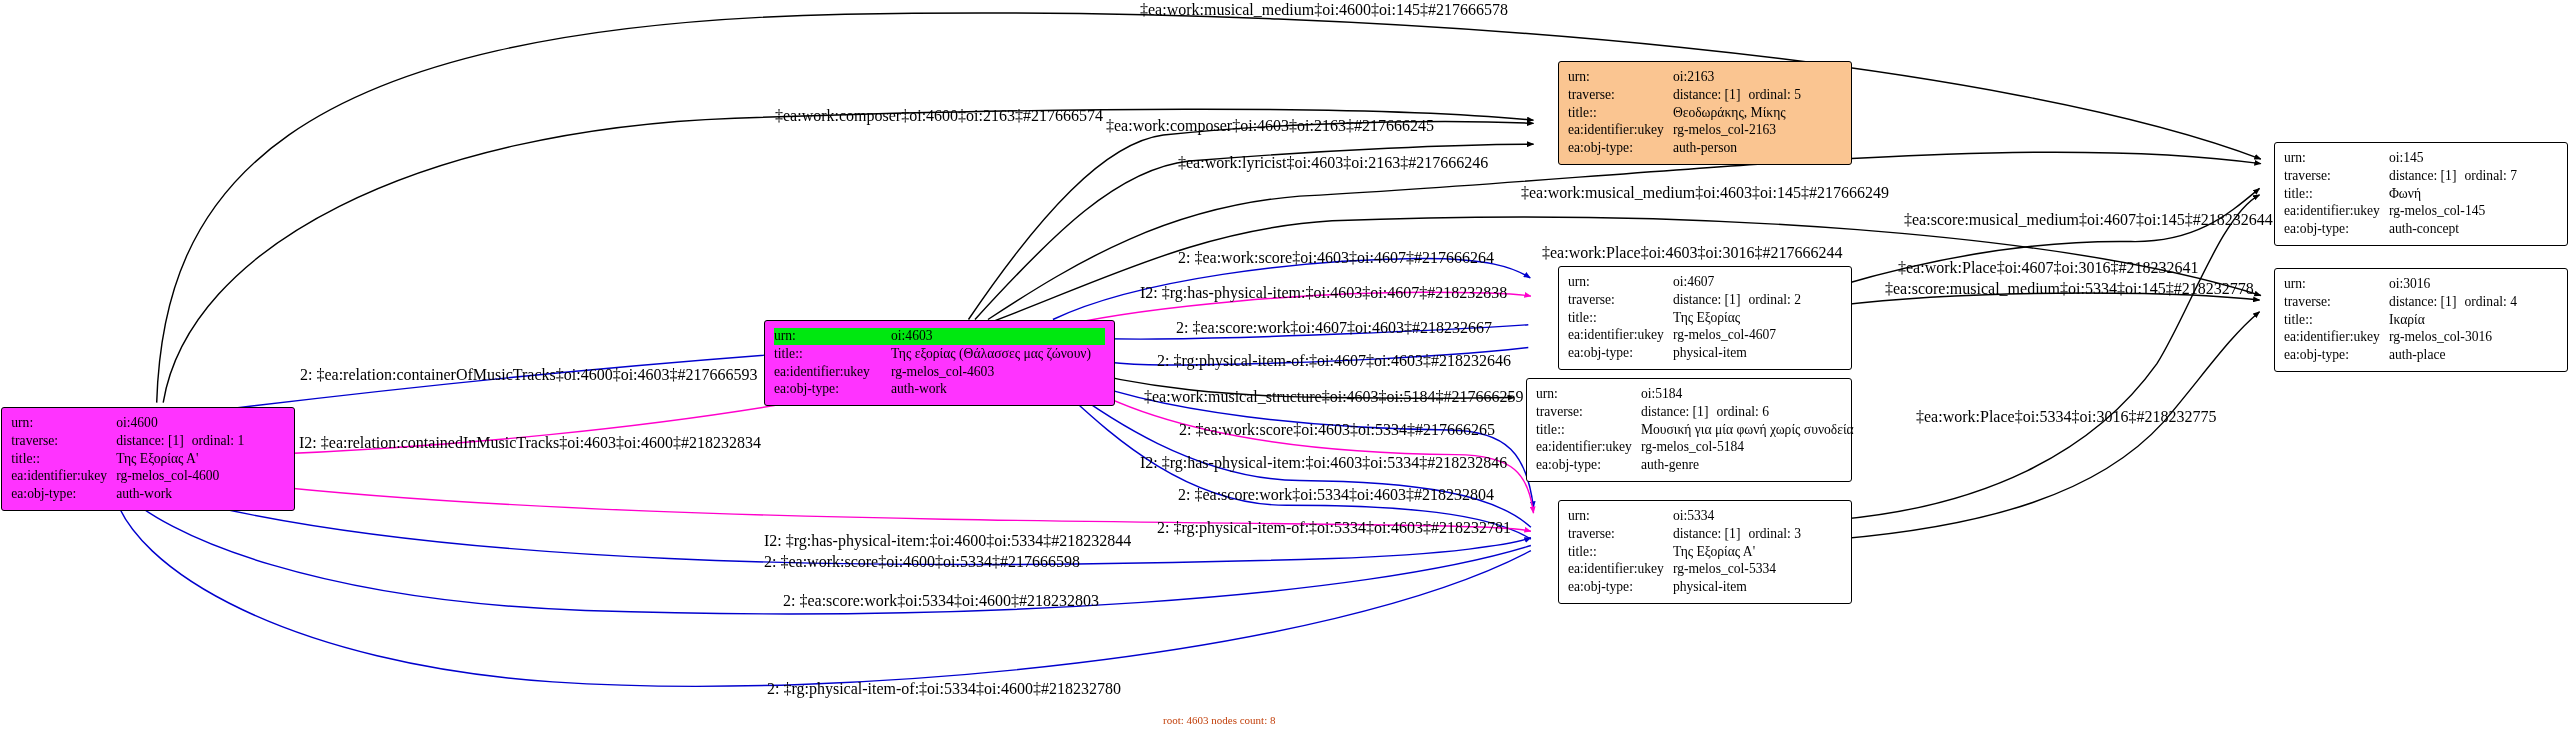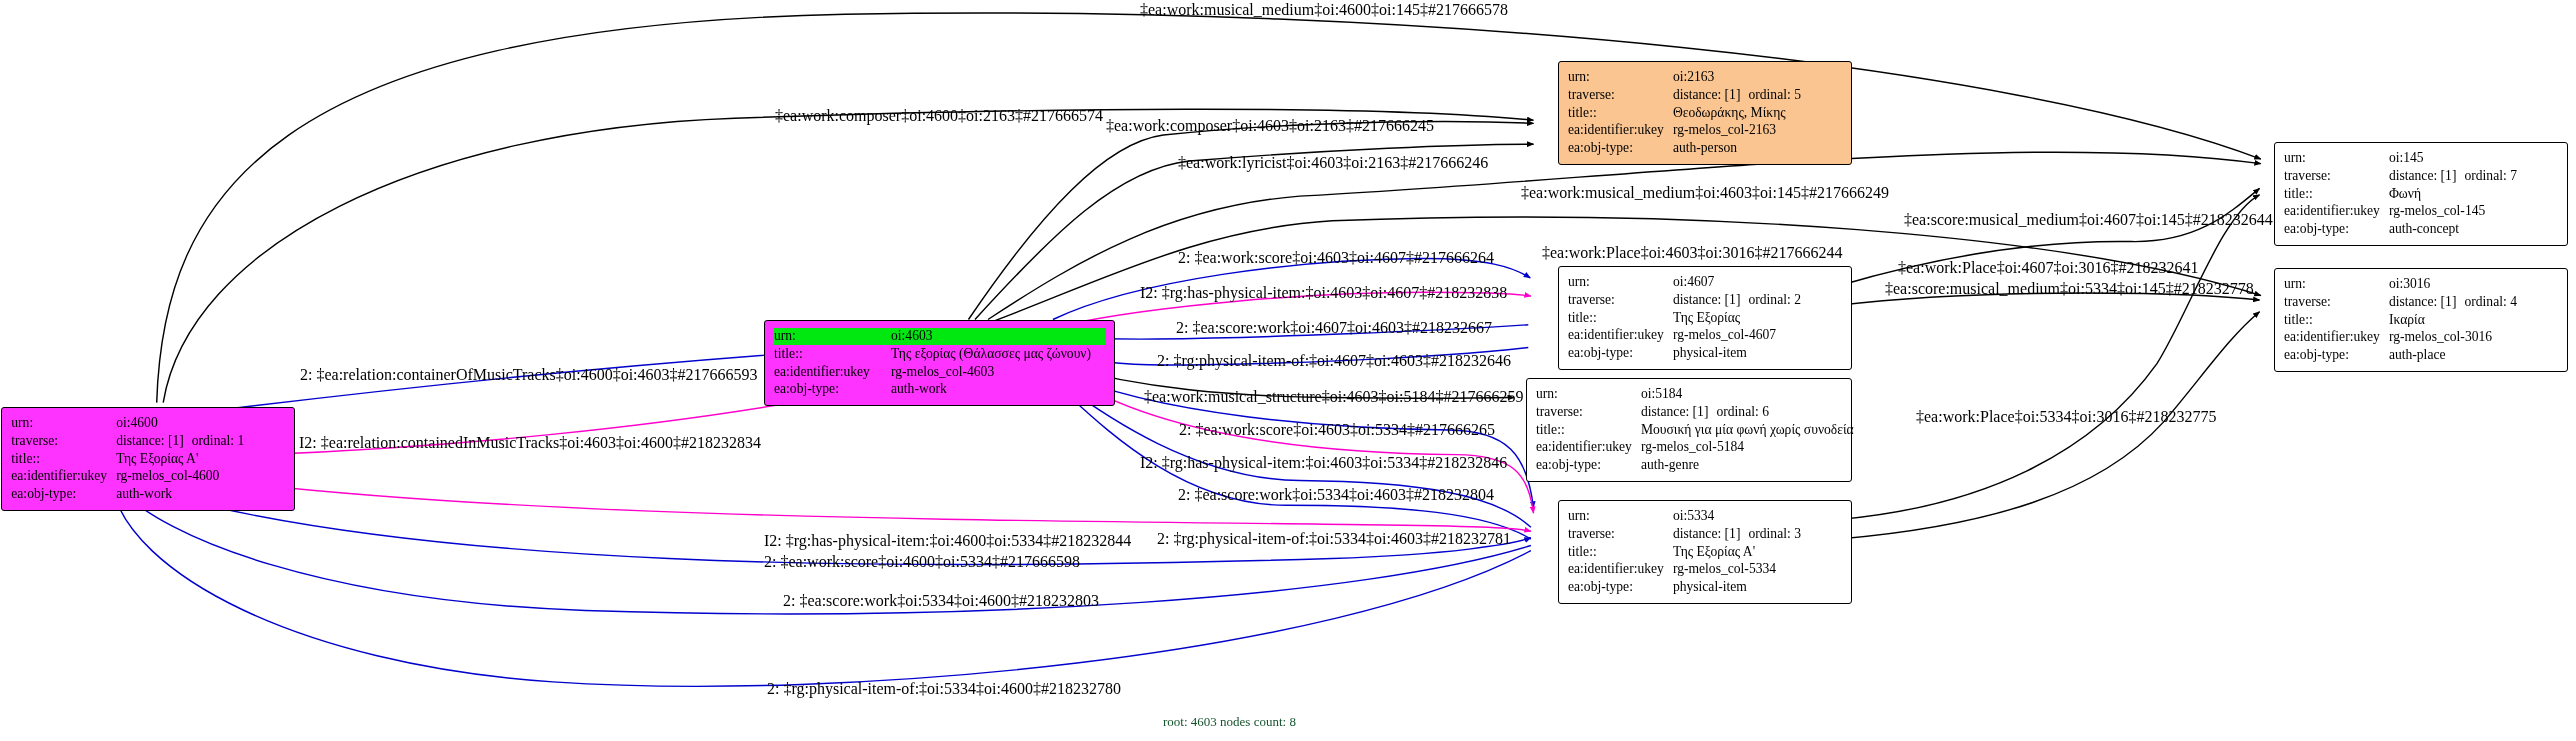--- a/index.html
+++ b/index.html
@@ -15,21 +15,21 @@
   .node td.v{}
   .node .ord{margin-left:8px;}
   .magenta{background:#ff33ff;}
   .orange{background:#fac591;}
   .plain{background:#ffffff;}
   .hl-urn td{background:#00e810;}
   .hl-urn td.k{padding-right:0;}
 
   .edge-label{position:absolute;font-size:16px;color:#000;white-space:nowrap;
               line-height:1;letter-spacing:0px;}
-  .footer{position:absolute;font-size:13px;color:#14532d;white-space:nowrap;}
+  .footer{position:absolute;font-size:11px;color:#c2410c;white-space:nowrap;}
 </style>
 </head>
 <body>
 
 <div id="canvas">
 
   <svg class="edges" viewBox="0 0 3964 1141">
     <defs>
       <marker id="ahB" markerWidth="11" markerHeight="9" refX="10" refY="4.5" orient="auto" markerUnits="userSpaceOnUse">
         <path d="M0,0 L11,4.5 L0,9 z" fill="#000"></path>
@@ -320,21 +320,21 @@
   <div class="edge-label" style="left:1176px;top:320px;">2: ‡ea:score:work‡oi:4607‡oi:4603‡#218232667</div>
   <div class="edge-label" style="left:1157px;top:353px;">2: ‡rg:physical-item-of:‡oi:4607‡oi:4603‡#218232646</div>
   <div class="edge-label" style="left:1144px;top:389px;">‡ea:work:musical_structure‡oi:4603‡oi:5184‡#217666259</div>
   <div class="edge-label" style="left:1898px;top:260px;">‡ea:work:Place‡oi:4607‡oi:3016‡#218232641</div>
   <div class="edge-label" style="left:1885px;top:281px;">‡ea:score:musical_medium‡oi:5334‡oi:145‡#218232778</div>
   <div class="edge-label" style="left:300px;top:367px;">2: ‡ea:relation:containerOfMusicTracks‡oi:4600‡oi:4603‡#217666593</div>
   <div class="edge-label" style="left:299px;top:435px;">I2: ‡ea:relation:containedInMusicTracks‡oi:4603‡oi:4600‡#218232834</div>
   <div class="edge-label" style="left:1179px;top:422px;">2: ‡ea:work:score‡oi:4603‡oi:5334‡#217666265</div>
   <div class="edge-label" style="left:1140px;top:455px;">I2: ‡rg:has-physical-item:‡oi:4603‡oi:5334‡#218232846</div>
   <div class="edge-label" style="left:1178px;top:487px;text-align:right;">2: ‡ea:score:work‡oi:5334‡oi:4603‡#218232804</div>
-  <div class="edge-label" style="left:1157px;top:531px;text-align:right;">2: ‡rg:physical-item-of:‡oi:5334‡oi:4603‡#218232781</div>
+  <div class="edge-label" style="left:1157px;top:520px;text-align:right;">2: ‡rg:physical-item-of:‡oi:5334‡oi:4603‡#218232781</div>
   <div class="edge-label" style="left:1916px;top:409px;">‡ea:work:Place‡oi:5334‡oi:3016‡#218232775</div>
   <div class="edge-label" style="left:764px;top:502px;margin-top:31px;">I2: ‡rg:has-physical-item:‡oi:4600‡oi:5334‡#218232844</div>
   <div class="edge-label" style="left:764px;top:554px;">2: ‡ea:work:score‡oi:4600‡oi:5334‡#217666598</div>
   <div class="edge-label" style="left:783px;top:593px;">2: ‡ea:score:work‡oi:5334‡oi:4600‡#218232803</div>
   <div class="edge-label" style="left:767px;top:681px;">2: ‡rg:physical-item-of:‡oi:5334‡oi:4600‡#218232780</div>
 
   <div class="footer" style="left:1163px;top:714px;">root: 4603 nodes count: 8</div>
 
 </div>
 

